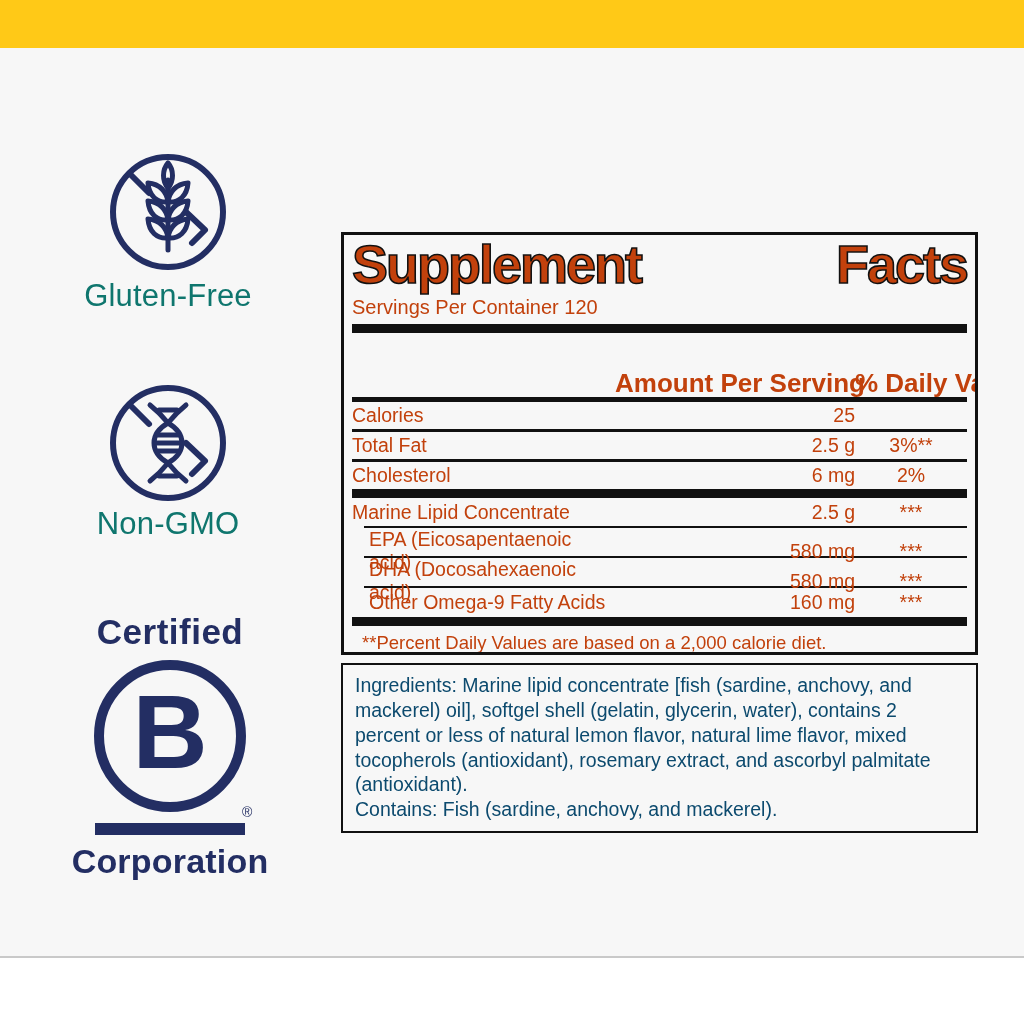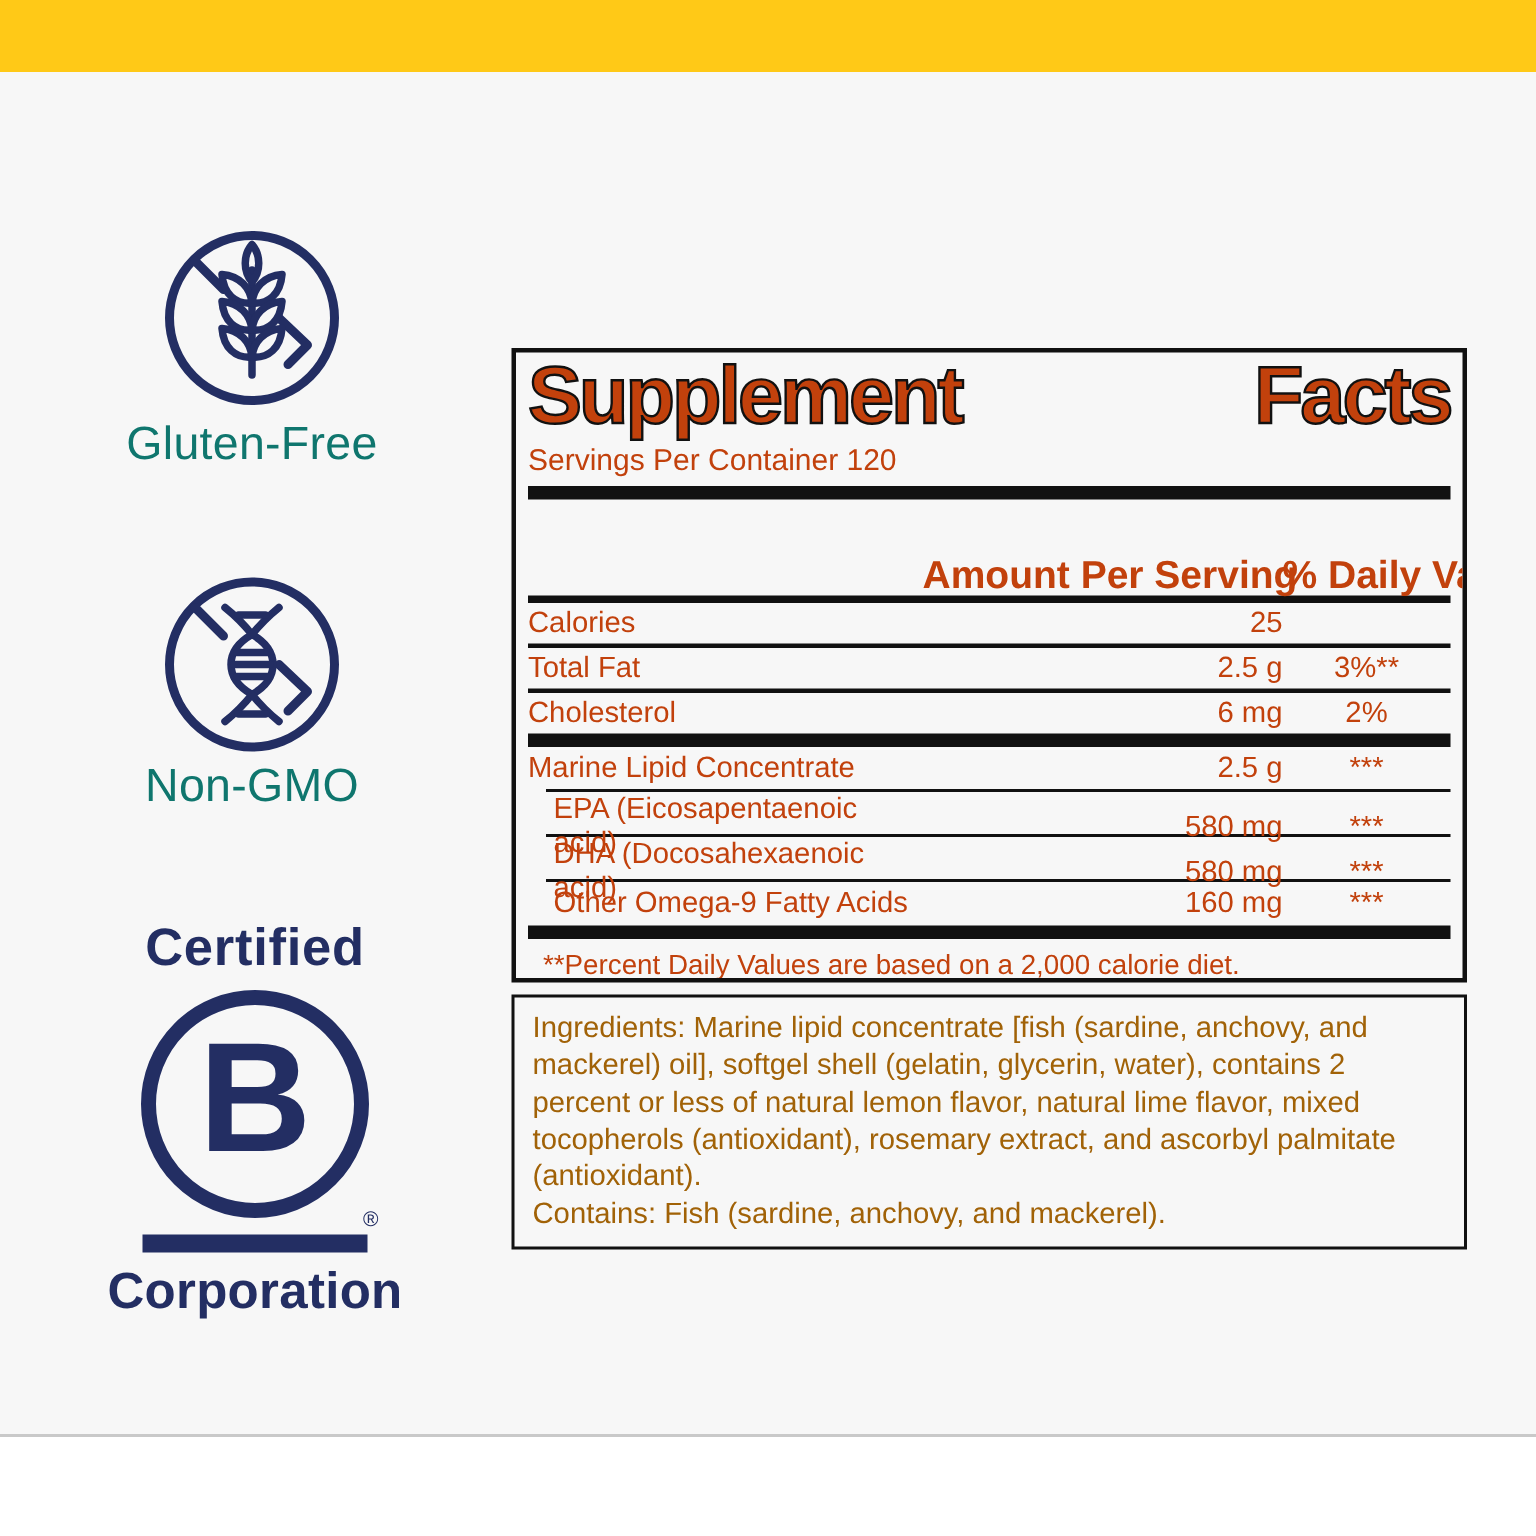--- a/index.html
+++ b/index.html
@@ -51,21 +51,21 @@
          height:29px; font-size:26px; font-weight:bold;margin-top:35px; }
   .hdr .amt { text-align:center; white-space:nowrap; }
   .hdr .dv  { text-align:right; white-space:nowrap; }
 
   .footnotes { margin-top:5px; font-size:18.5px; line-height:1.25; }
   .fn1 { padding-left:10px; }
 
   
   .ingredients { position:absolute; left:341px; top:663px; width:637px;
                  border:2px solid #111; padding:8px 12px 9px 12px;
-                 font-size:19.5px; line-height:1.275; color:#a16207; }
+                 font-size:19.5px; line-height:1.275; color:#0c4a6e; }
   .ingredients .contains { font-weight:normal; }
 
   svg .st { stroke:#232e63; fill:none; stroke-linecap:round; stroke-linejoin:round; }
 </style>
 </head>
 <body>
 
 <div class="page">
 
   <div class="top-bar"></div>

